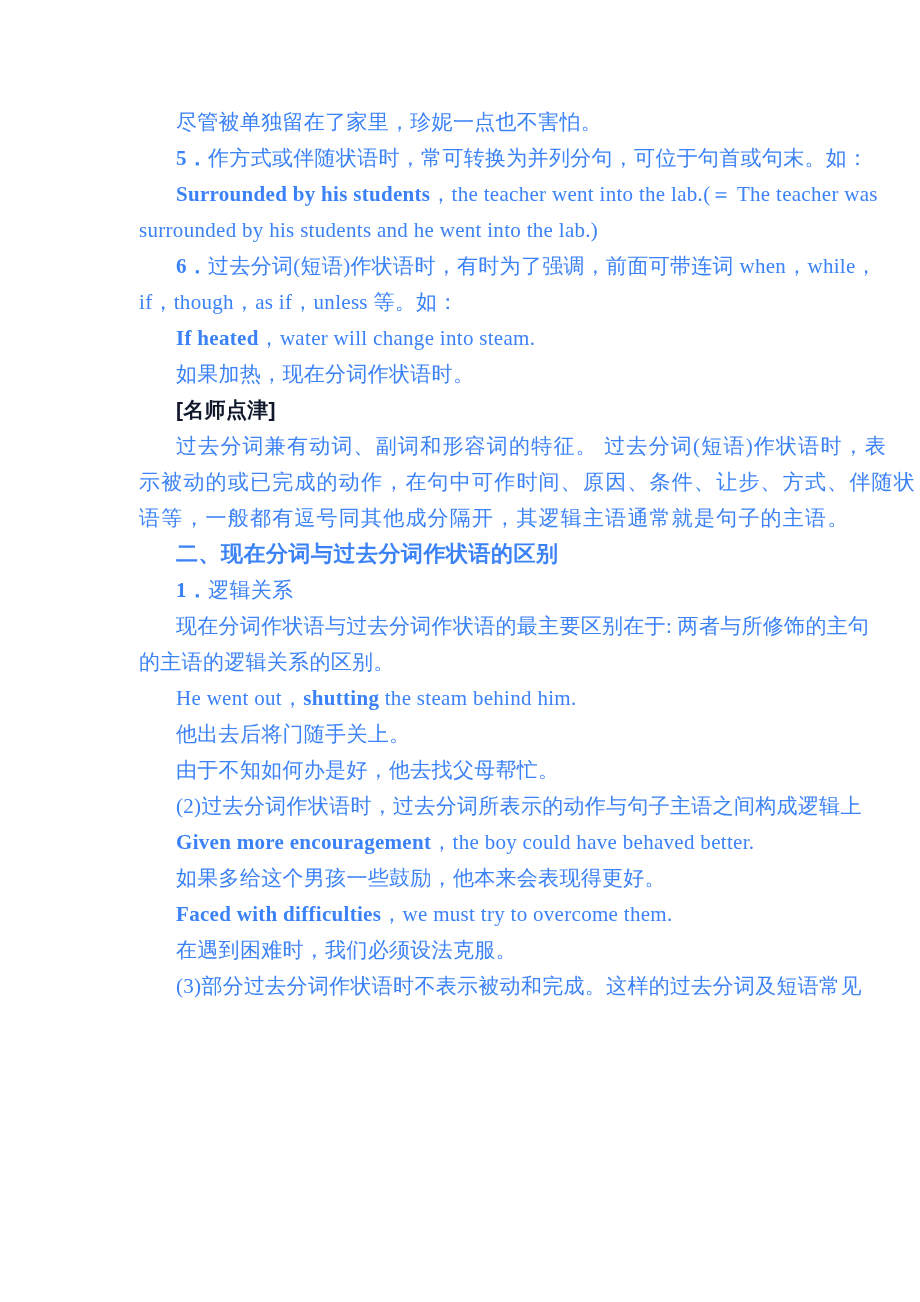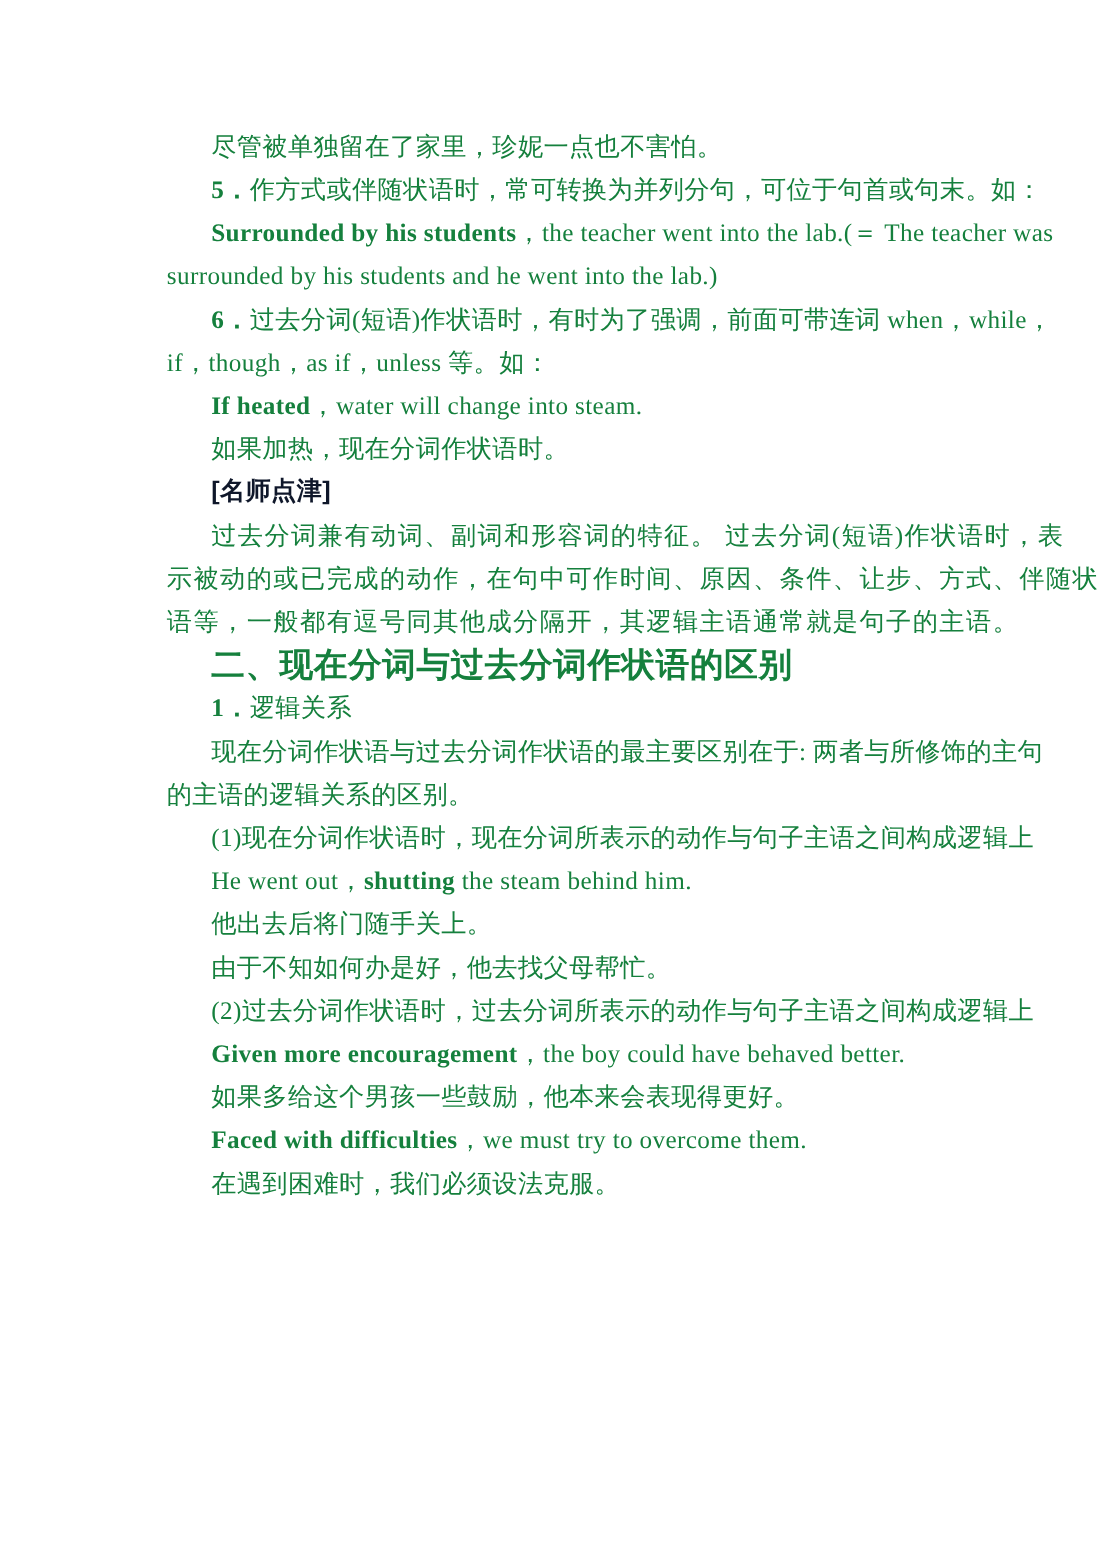--- a/index.html
+++ b/index.html
@@ -25,33 +25,33 @@
   .content {
     position: absolute;
     left: 139px;
     top: 104px;
     width: 644px;
   }
   .line {
     height: 36px;
     line-height: 36px;
     font-size: 21px;
-    color: #15803d;
+    color: #3b82f6;
     white-space: nowrap;
     letter-spacing: 0.3px;
   }
   .line.indent { padding-left: 37px; }
   .line.kai {
     font-family: "Liberation Serif", "DejaVu Serif", serif;
     letter-spacing: 1.2px;
   }
   .line.heading {
     font-family: "Liberation Sans", "DejaVu Sans", sans-serif;
     font-weight: bold;
-    font-size: 28px;
+    font-size: 22px;
     letter-spacing: 0.5px;
   }
   .line.note {
     font-family: "Liberation Sans", "DejaVu Sans", sans-serif;
     font-weight: bold;
     color: #0f172a;
   }
   .line b { font-weight: bold; }
 </style>
 </head>
@@ -68,23 +68,23 @@
       <div class="line en indent"><b>If heated</b><span>，water will change into steam.</span></div>
       <div class="line cn indent"><span>如果加热，现在分词作状语时。</span></div>
       <div class="line note indent"><span>[名师点津]</span></div>
       <div class="line kai indent"><span>过去分词兼有动词、副词和形容词的特征。 过去分词(短语)作状语时，表</span></div>
       <div class="line kai"><span>示被动的或已完成的动作，在句中可作时间、原因、条件、让步、方式、伴随状</span></div>
       <div class="line kai"><span>语等，一般都有逗号同其他成分隔开，其逻辑主语通常就是句子的主语。</span></div>
       <div class="line heading indent"><span>二、现在分词与过去分词作状语的区别</span></div>
       <div class="line cn indent"><b>1．</b><span>逻辑关系</span></div>
       <div class="line cn indent"><span>现在分词作状语与过去分词作状语的最主要区别在于: 两者与所修饰的主句</span></div>
       <div class="line cn"><span>的主语的逻辑关系的区别。</span></div>
-      <div class="line cn indent"><span>(1)现在分词作状语时，现在分词所表示的动作与句子主语之间构成逻辑上</span></div>
       <div class="line en indent"><span> He went out，</span><b>shutting</b><span> the steam behind him.</span></div>
       <div class="line cn indent"><span>他出去后将门随手关上。</span></div>
       <div class="line cn indent"><span>由于不知如何办是好，他去找父母帮忙。</span></div>
       <div class="line cn indent"><span>(2)过去分词作状语时，过去分词所表示的动作与句子主语之间构成逻辑上</span></div>
       <div class="line en indent"><b>Given more encouragement</b><span>，the boy could have behaved better.</span></div>
       <div class="line cn indent"><span>如果多给这个男孩一些鼓励，他本来会表现得更好。</span></div>
       <div class="line en indent"><b>Faced with difficulties</b><span>，we must try to overcome them.</span></div>
       <div class="line cn indent"><span>在遇到困难时，我们必须设法克服。</span></div>
+      <div class="line cn indent"><span>(3)部分过去分词作状语时不表示被动和完成。这样的过去分词及短语常见</span></div>
     </div>
 </div>
 
 </body></html>

